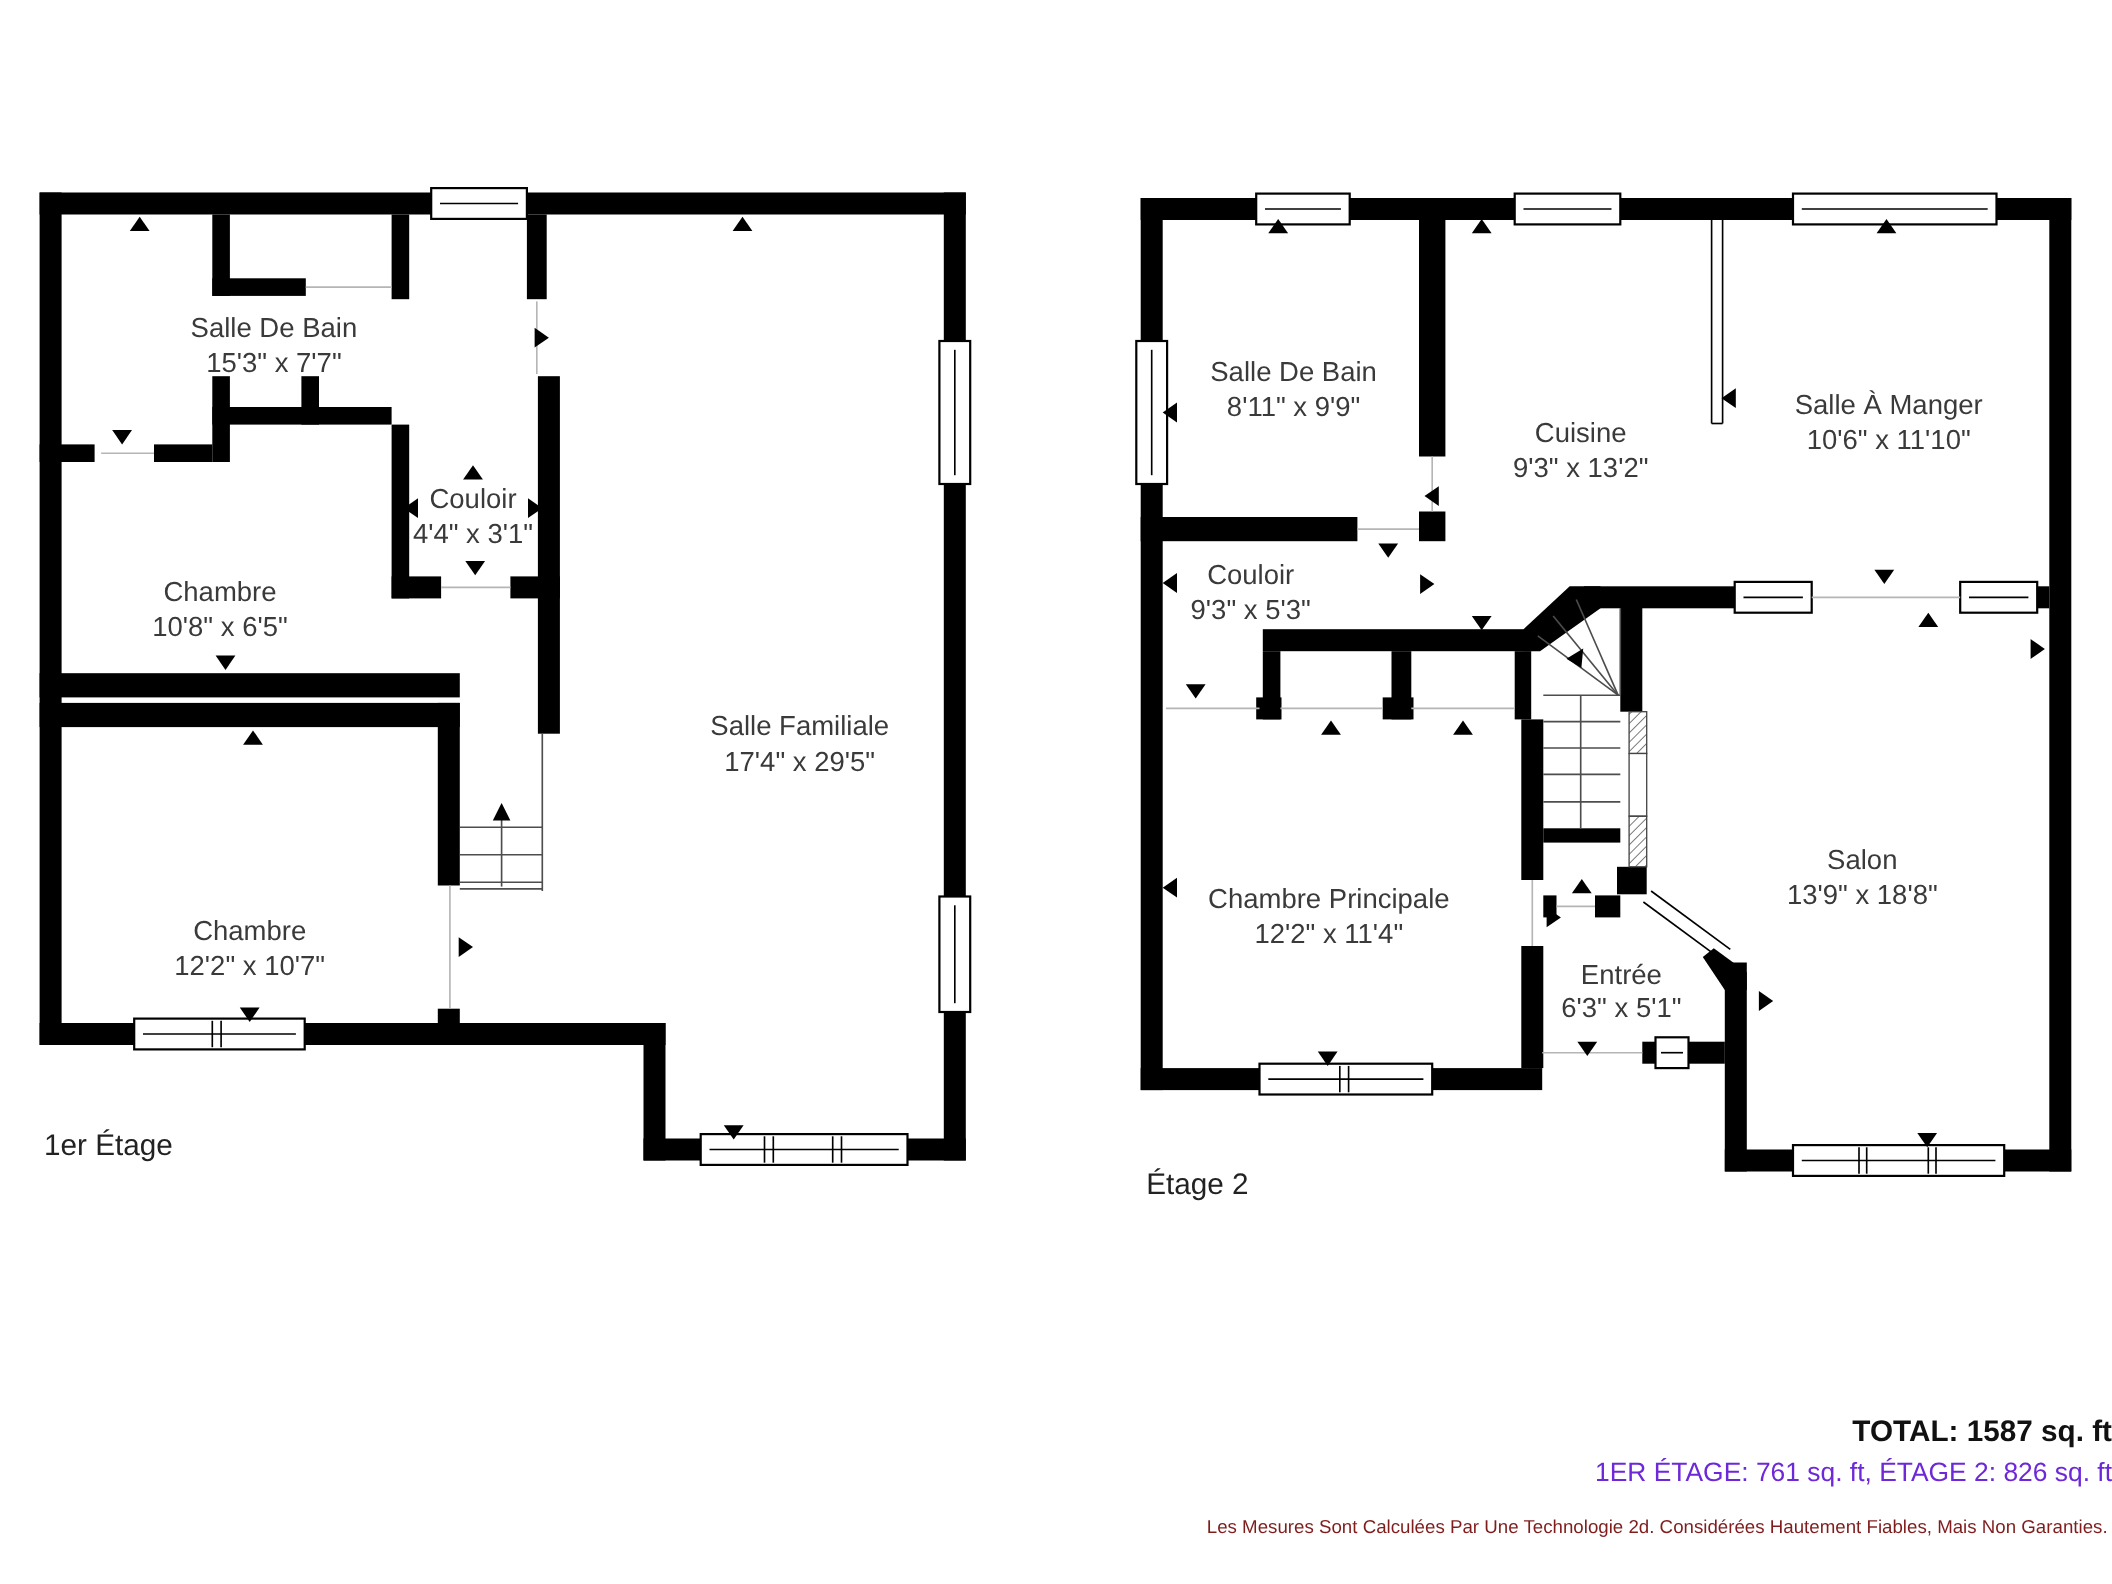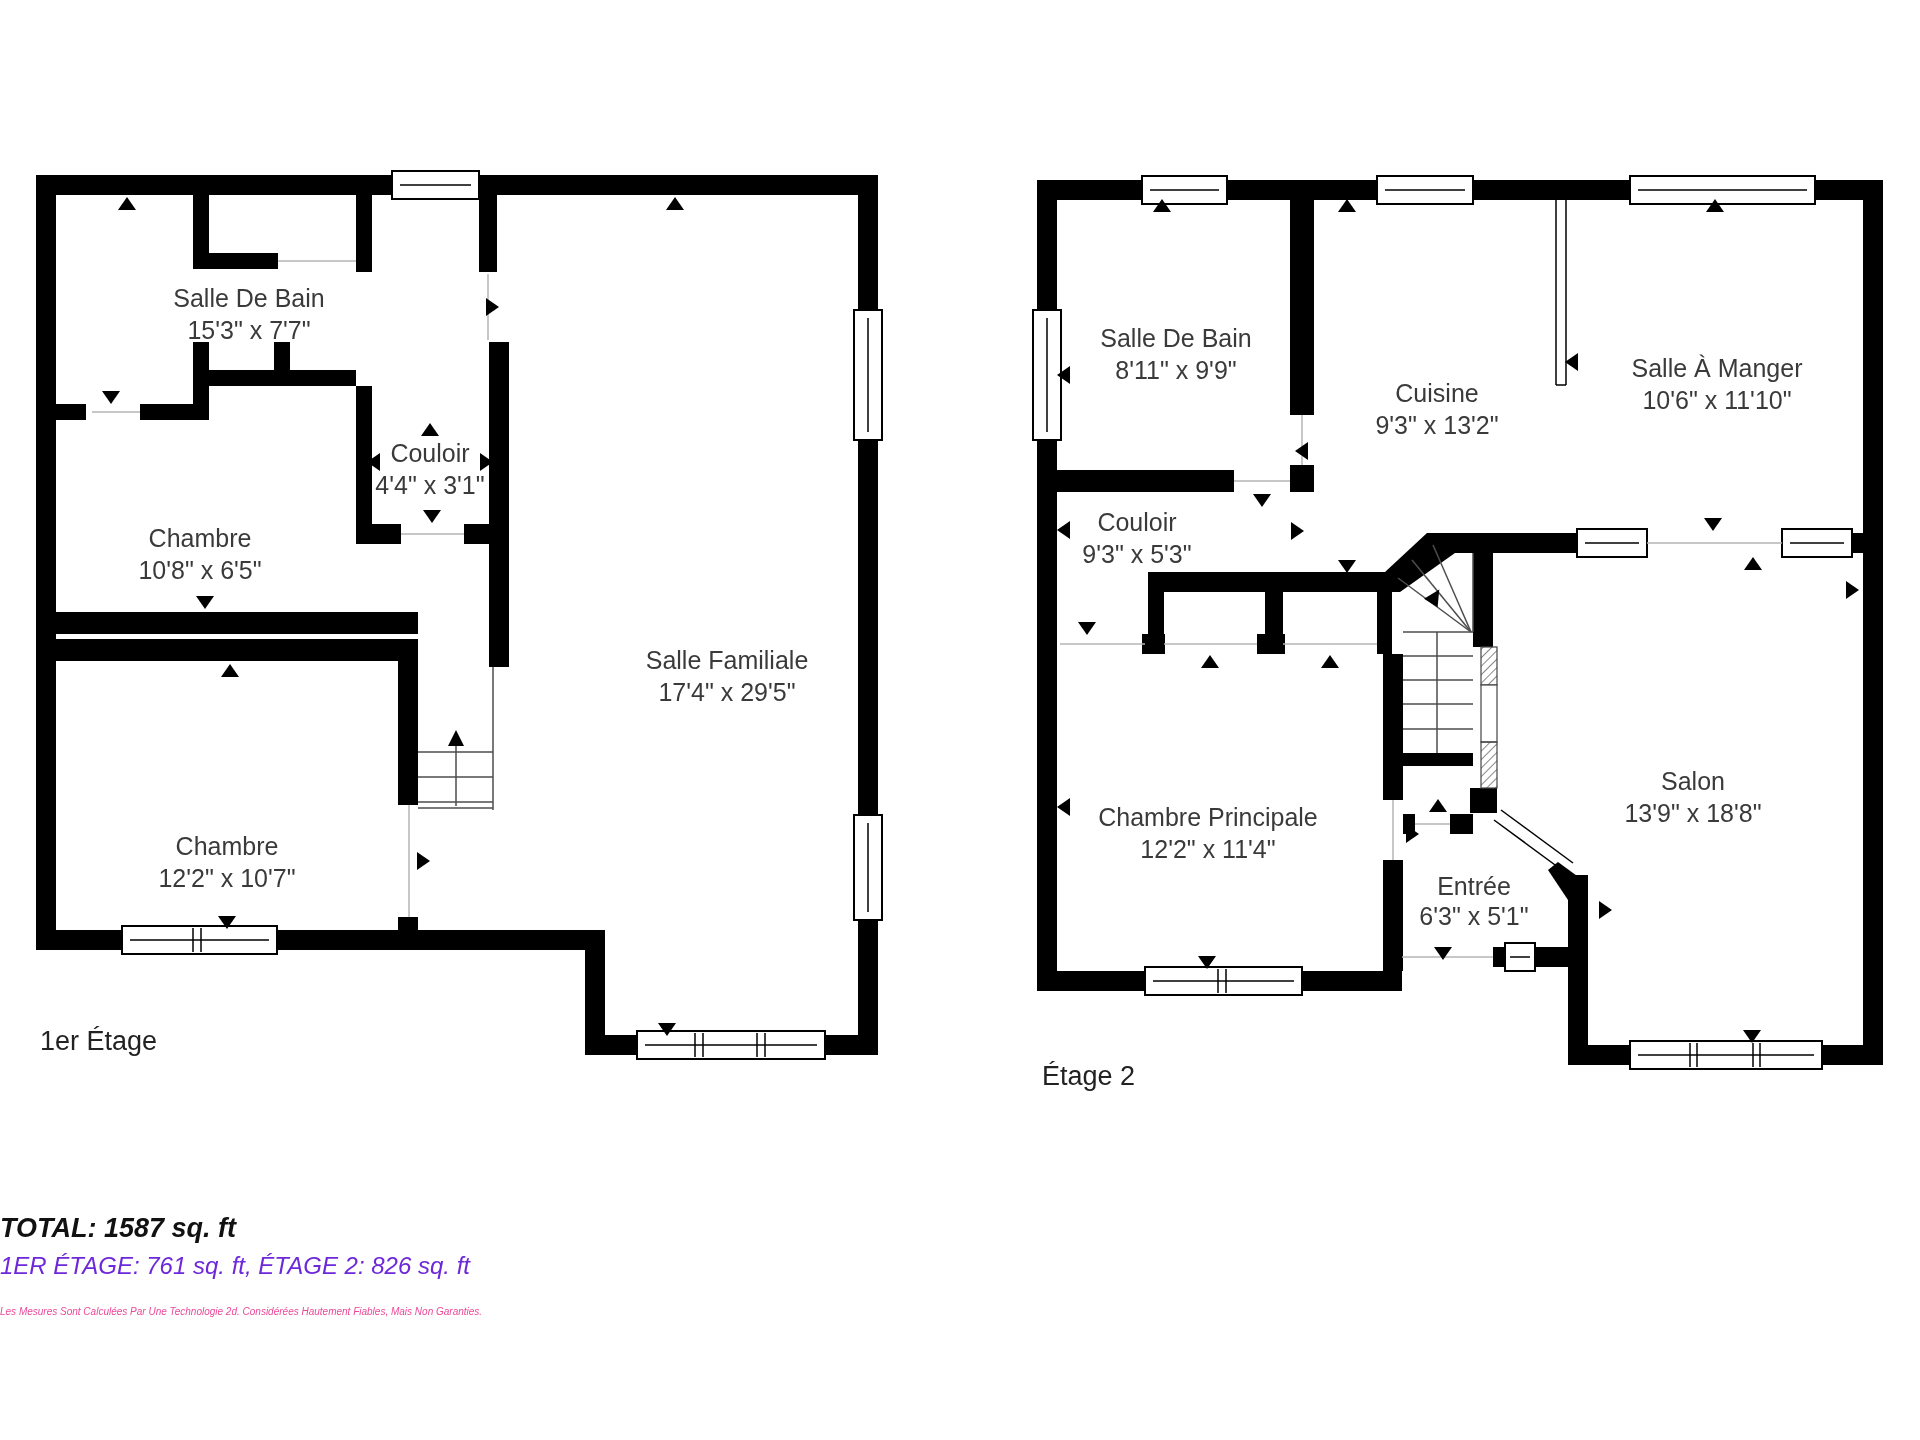--- a/index.html
+++ b/index.html
@@ -8,24 +8,24 @@
   svg text{font-family:"Liberation Sans",sans-serif;}
   .wall{fill:#000;}
   .win-box{fill:#fff;stroke:#000;stroke-width:2;}
   .win-line{stroke:#000;stroke-width:1.5;}
   .thresh{stroke:#b5b5b5;stroke-width:1.5;fill:none;}
   .stair{stroke:#4d4d4d;stroke-width:1.5;fill:none;}
   .railpanel{fill:#fff;stroke:#444;stroke-width:1.2;}
   .arr{fill:#000;}
   .room-name,.room-dims{fill:#3a3a3a;font-size:25px;text-anchor:middle;dominant-baseline:middle;}
   .floor-label{fill:#222;font-size:27px;dominant-baseline:middle;}
-  .summary{position:absolute;left:0;right:0;top:1213px;text-align:left;color:#111;font-style:italic;}
+  .summary{position:absolute;left:0;right:0;top:1286px;text-align:right;color:#111;}
   .summary .total{font-size:27px;font-weight:bold;margin:0 0 8px 0;color:#111;}
   .summary .line{font-size:24px;margin:0 0 7px 0;color:#6d28d9;}
-  .summary .disclaimer{font-size:10px;margin:26px 16px 0 0;color:#ec4899;}
+  .summary .disclaimer{font-size:17px;margin:26px 4px 0 0;color:#7f1d1d;}
 </style>
 </head>
 <body>
 
 <div class="page">
 <svg width="1920" height="1440" viewBox="0 0 1920 1440">
   <defs>
     <pattern id="hatch" width="6" height="6" patternUnits="userSpaceOnUse" patternTransform="rotate(45)">
       <line x1="0" y1="0" x2="0" y2="6" stroke="#555" stroke-width="1.4"></line>
     </pattern>

